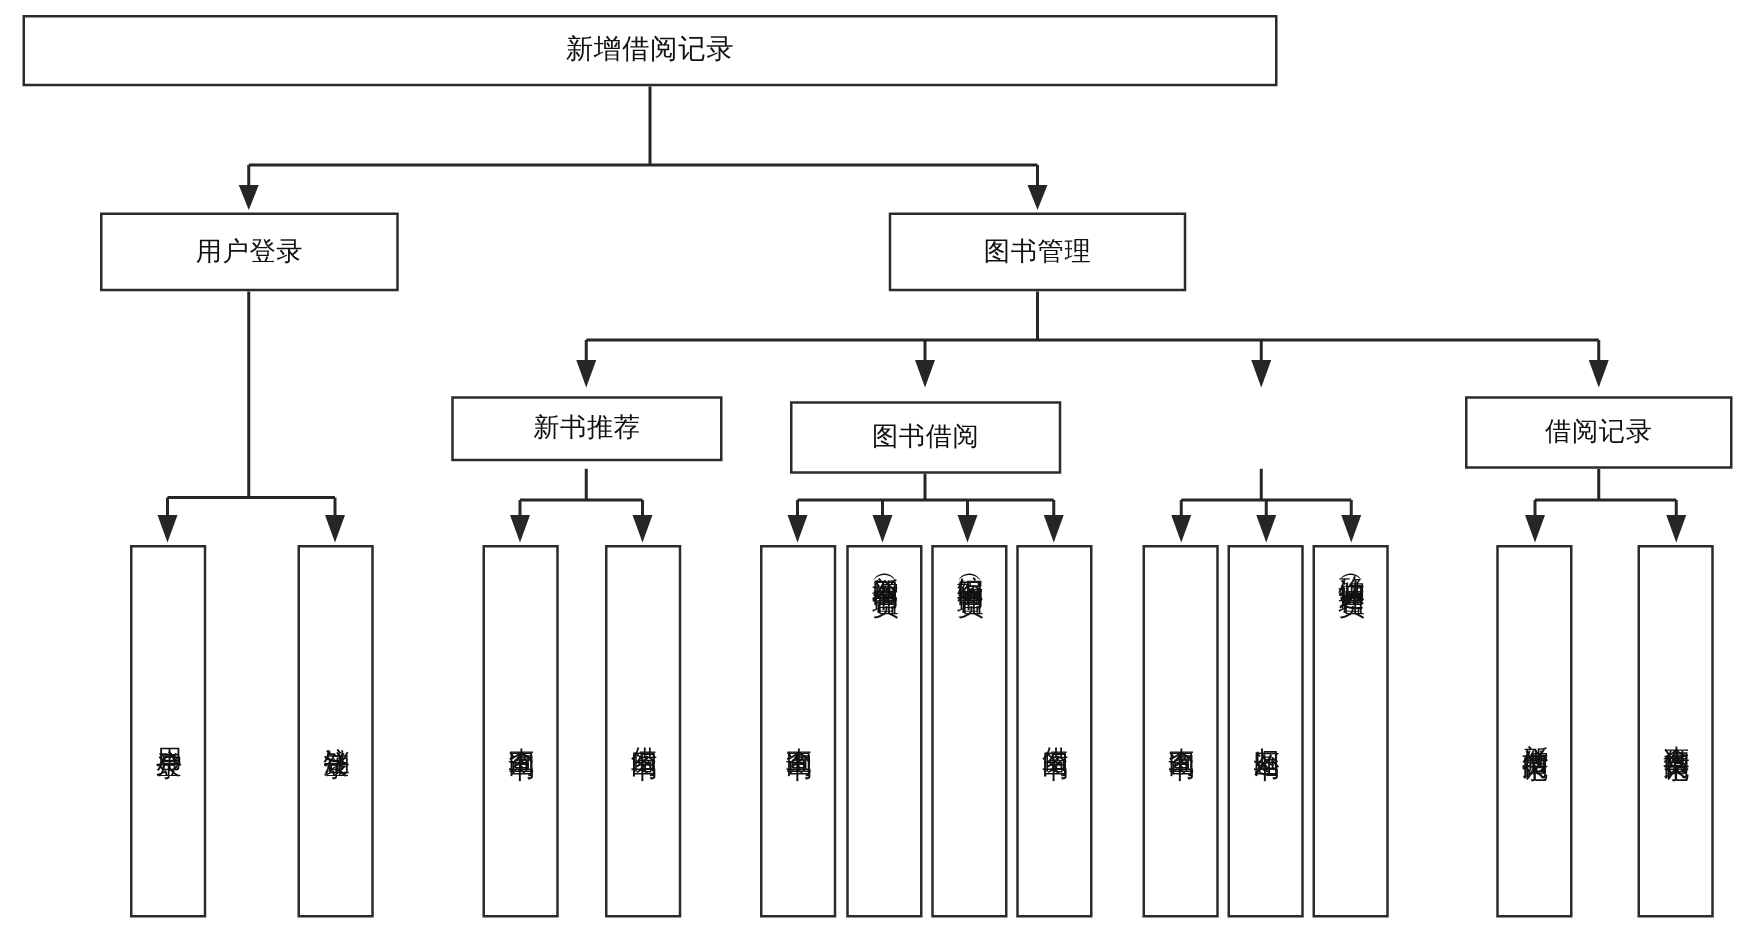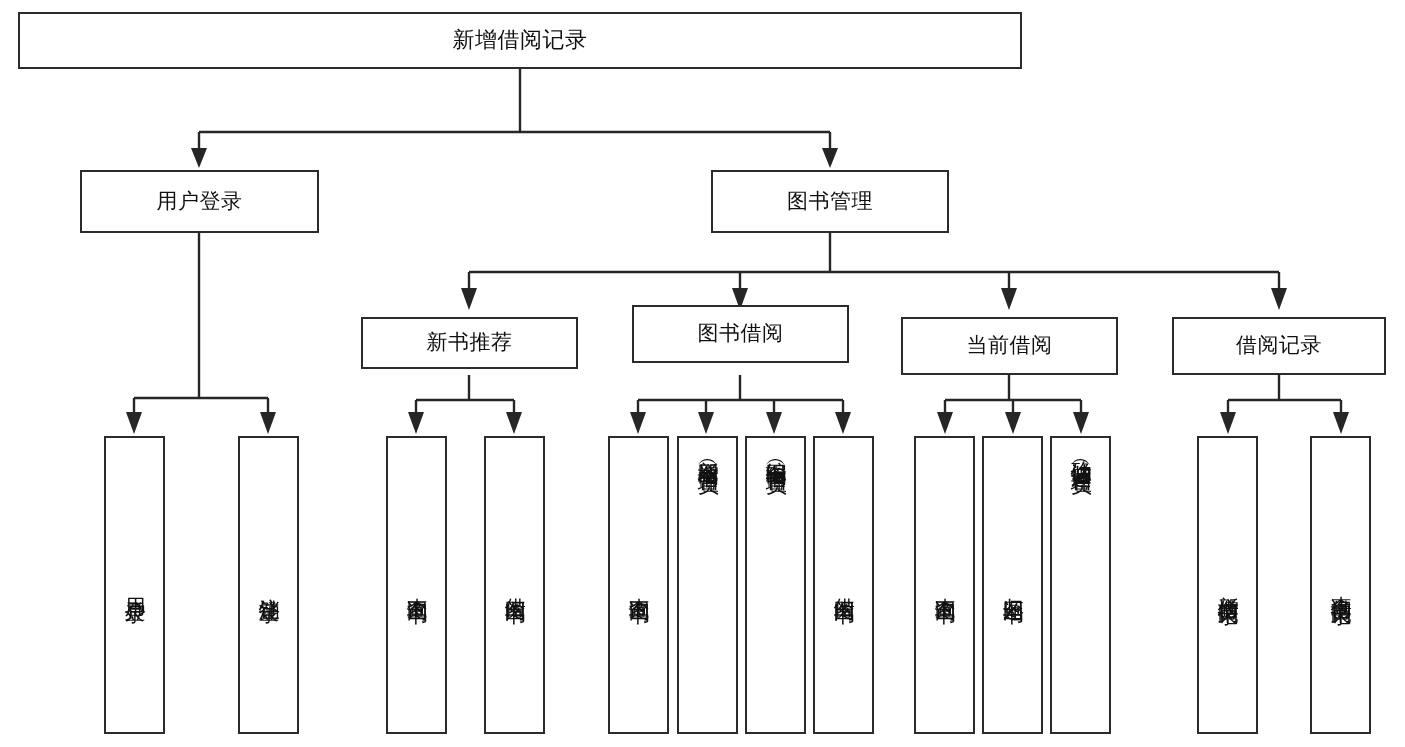--- a/index.html
+++ b/index.html
@@ -162,23 +162,22 @@
   </svg>
 
   <div class="node horiz root" style="left:18px; top:12px; width:1004px; height:57px;">新增借阅记录</div>
 
   <div class="node horiz" style="left:80px; top:170px; width:239px; height:63px;">用户登录</div>
 
   <div class="node horiz" style="left:711px; top:170px; width:238px; height:63px;">图书管理</div>
 
   <div class="node horiz" style="left:361px; top:317px; width:217px; height:52px;">新书推荐</div>
 
-  <div class="node horiz" style="left:632px; top:305px; width:217px; height:58px;">图书借阅</div>
-
-  <div class="node horiz" style="left:901px; top:317px; width:217px; height:58px;">当前借阅</div>
+  <div class="node horiz" style="left:632px; top:321px; width:217px; height:58px;">图书借阅</div>
+
 
   <div class="node horiz" style="left:1172px; top:317px; width:214px; height:58px;text-align:center;">借阅记录</div>
 
   <div class="node vert" style="left:104px; top:436px; width:61px; height:298px;">用户登录</div>
 
   <div class="node vert" style="left:238px; top:436px; width:61px; height:298px;">注销登录</div>
 
   <div class="node vert" style="left:386px; top:436px; width:61px; height:298px;">查询图书</div>
 
   <div class="node vert" style="left:484px; top:436px; width:61px; height:298px;">借阅图书</div>

